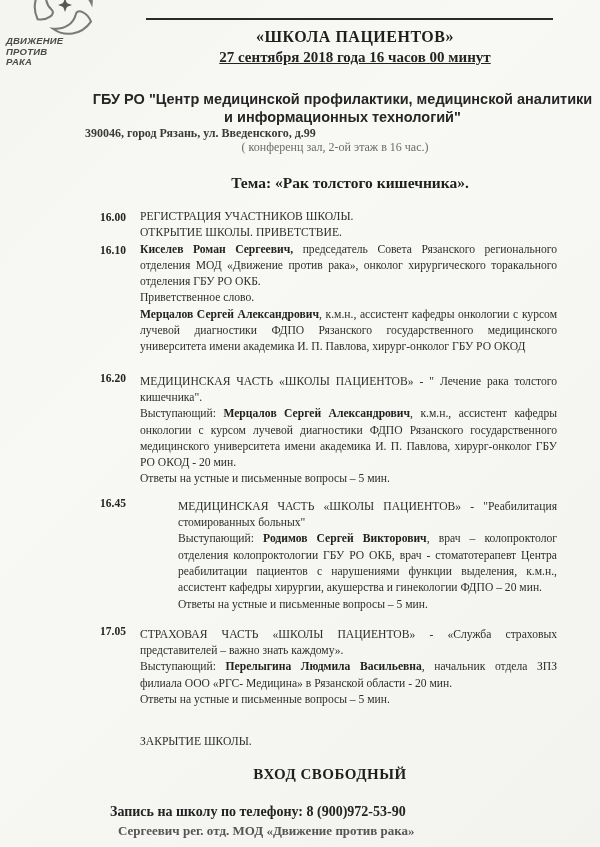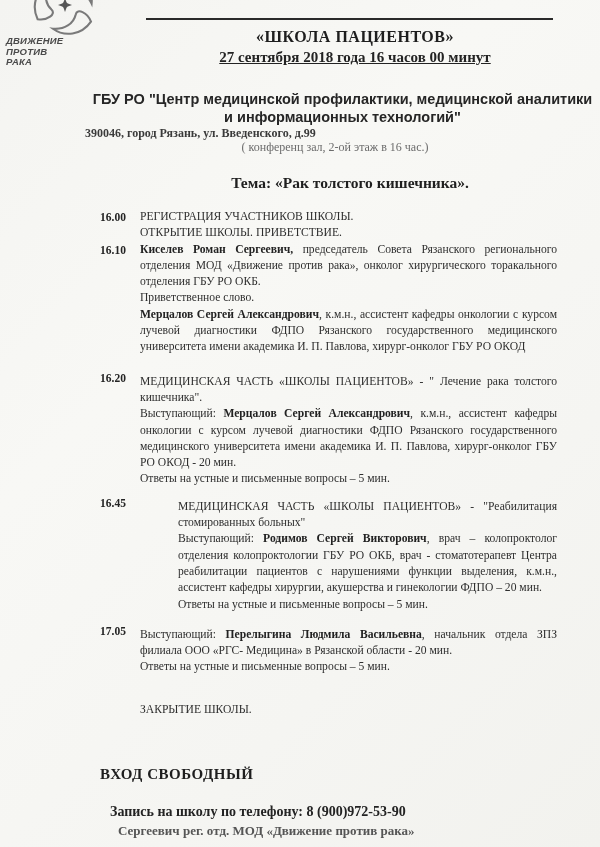--- a/index.html
+++ b/index.html
@@ -60,21 +60,21 @@
     flex:0 0 40px; font-weight:bold; font-size:11.5px; line-height:16.3px;
     color:#242424;
   }
   .sched-row:nth-child(n+3) .sched-time { position:relative; top:-4px; }
   .sched-body { flex:1 1 auto; }
   .sched-par { font-size:11.6px; line-height:16.3px; color:#2e2e2e; }
   .sched-par.just { text-align:justify; }
   .sched-par .b { font-weight:bold; color:#222; }
   
   .free-entry {
-    position:absolute; left:100px; top:766px; width:460px; 
+    position:absolute; left:100px; top:766px; width:460px; text-align:center;
     font-weight:bold; font-size:15px; letter-spacing:0.5px; color:#1e1e1e;
   }
   .phone-line {
     position:absolute; left:110px; top:804px;
     font-weight:bold; font-size:14px; color:#232323;
   }
   .footer-org {
     position:absolute; left:118px; top:823px;
     font-weight:bold; font-size:13px; color:#555555;
   }
@@ -145,20 +145,21 @@
         <div class="sched-time">16.45</div>
         <div class="sched-body">
           <div class="sched-par just"><span>МЕДИЦИНСКАЯ ЧАСТЬ «ШКОЛЫ ПАЦИЕНТОВ» - "Реабилитация стомированных больных"</span></div>
           <div class="sched-par just"><span>Выступающий: </span><span class="b">Родимов Сергей Викторович</span><span>, врач – колопроктолог отделения колопроктологии ГБУ РО ОКБ, врач -  стоматотерапевт Центра реабилитации пациентов с нарушениями функции выделения, к.м.н., ассистент кафедры хирургии, акушерства и гинекологии ФДПО   – 20 мин.</span></div>
           <div class="sched-par"><span>Ответы  на устные и письменные вопросы – 5 мин.</span></div>
         </div>
       </div>
       <div class="sched-row">
         <div class="sched-time">17.05</div>
         <div class="sched-body">
+          <div class="sched-par just"><span>СТРАХОВАЯ ЧАСТЬ «ШКОЛЫ ПАЦИЕНТОВ» - «Служба страховых представителей – важно знать каждому».</span></div>
           <div class="sched-par just"><span>Выступающий: </span><span class="b">Перелыгина Людмила Васильевна</span><span>, начальник отдела ЗПЗ филиала ООО «РГС- Медицина» в Рязанской области -  20 мин.</span></div>
           <div class="sched-par"><span>Ответы  на устные и письменные вопросы – 5 мин.</span></div>
         </div>
       </div>
       <div class="sched-row">
         <div class="sched-time"></div>
         <div class="sched-body">
           <div class="sched-par"><span>ЗАКРЫТИЕ ШКОЛЫ.</span></div>
         </div>
       </div>

